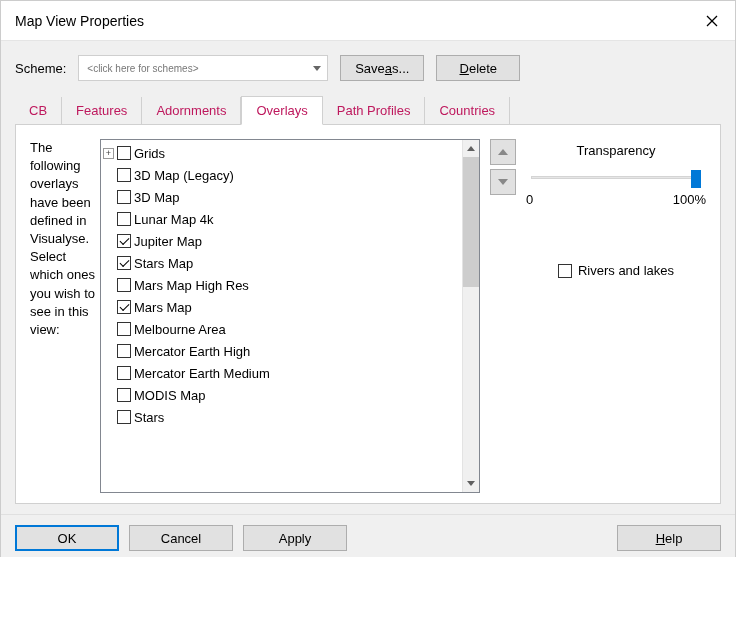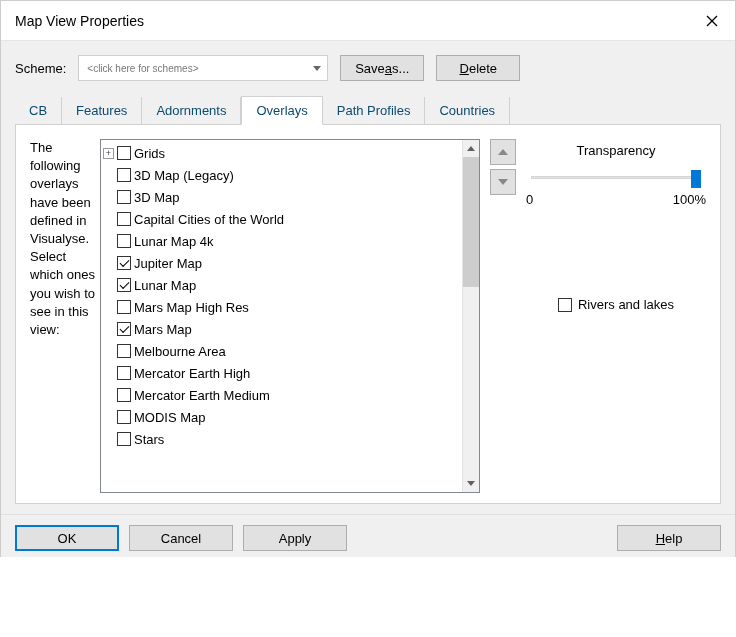--- a/index.html
+++ b/index.html
@@ -74,21 +74,21 @@
     align-items: center;
     justify-content: center;
     font-size: 13px;
     padding: 0 12px;
   }
   .tabs {
     display: flex;
     align-items: flex-end;
     gap: 0;
     font-size: 13px;
-    color: #0c4a6e;
+    color: #be185d;
   }
   .tab {
     padding: 6px 14px;
     border-right: 1px solid #d0d0d0;
   }
   .tab.active {
     background: #fff;
     border: 1px solid #d0d0d0;
     border-bottom: 1px solid #fff;
     position: relative;
@@ -186,21 +186,21 @@
   }
   .slider .thumb {
     position:absolute; right:0; top:2px; width:10px; height:18px;
     background:#0078d7;
   }
   .slider-labels {
     width: 180px; display:flex; justify-content:space-between;
     font-size:13px; margin-top:4px;
   }
   .rivers-row {
-    margin-top: 90px;
+    margin-top: 56px;
     display:flex; align-items:center; gap:6px;
     align-self: center;
     font-size:13px;
   }
   .footer {
     padding: 10px 14px 20px 14px;
     background:#f0f0f0;
     border-top: 1px solid #e0e0e0;
     display:flex;
     gap:10px;
@@ -260,33 +260,29 @@
               <div class="node">
                 <span class="chk"></span>
                 <span>3D Map (Legacy)</span>
               </div>
               <div class="node">
                 <span class="chk"></span>
                 <span>3D Map</span>
               </div>
               <div class="node">
                 <span class="chk"></span>
-                <span>Capital Cities of the World</span>
-              </div>
-              <div class="node">
-                <span class="chk"></span>
                 <span>Lunar Map 4k</span>
               </div>
               <div class="node">
                 <span class="chk checked"></span>
                 <span>Jupiter Map</span>
               </div>
               <div class="node">
                 <span class="chk checked"></span>
-                <span>Lunar Map</span>
+                <span>Stars Map</span>
               </div>
               <div class="node">
                 <span class="chk"></span>
                 <span>Mars Map High Res</span>
               </div>
               <div class="node">
                 <span class="chk checked"></span>
                 <span>Mars Map</span>
               </div>
               <div class="node">

